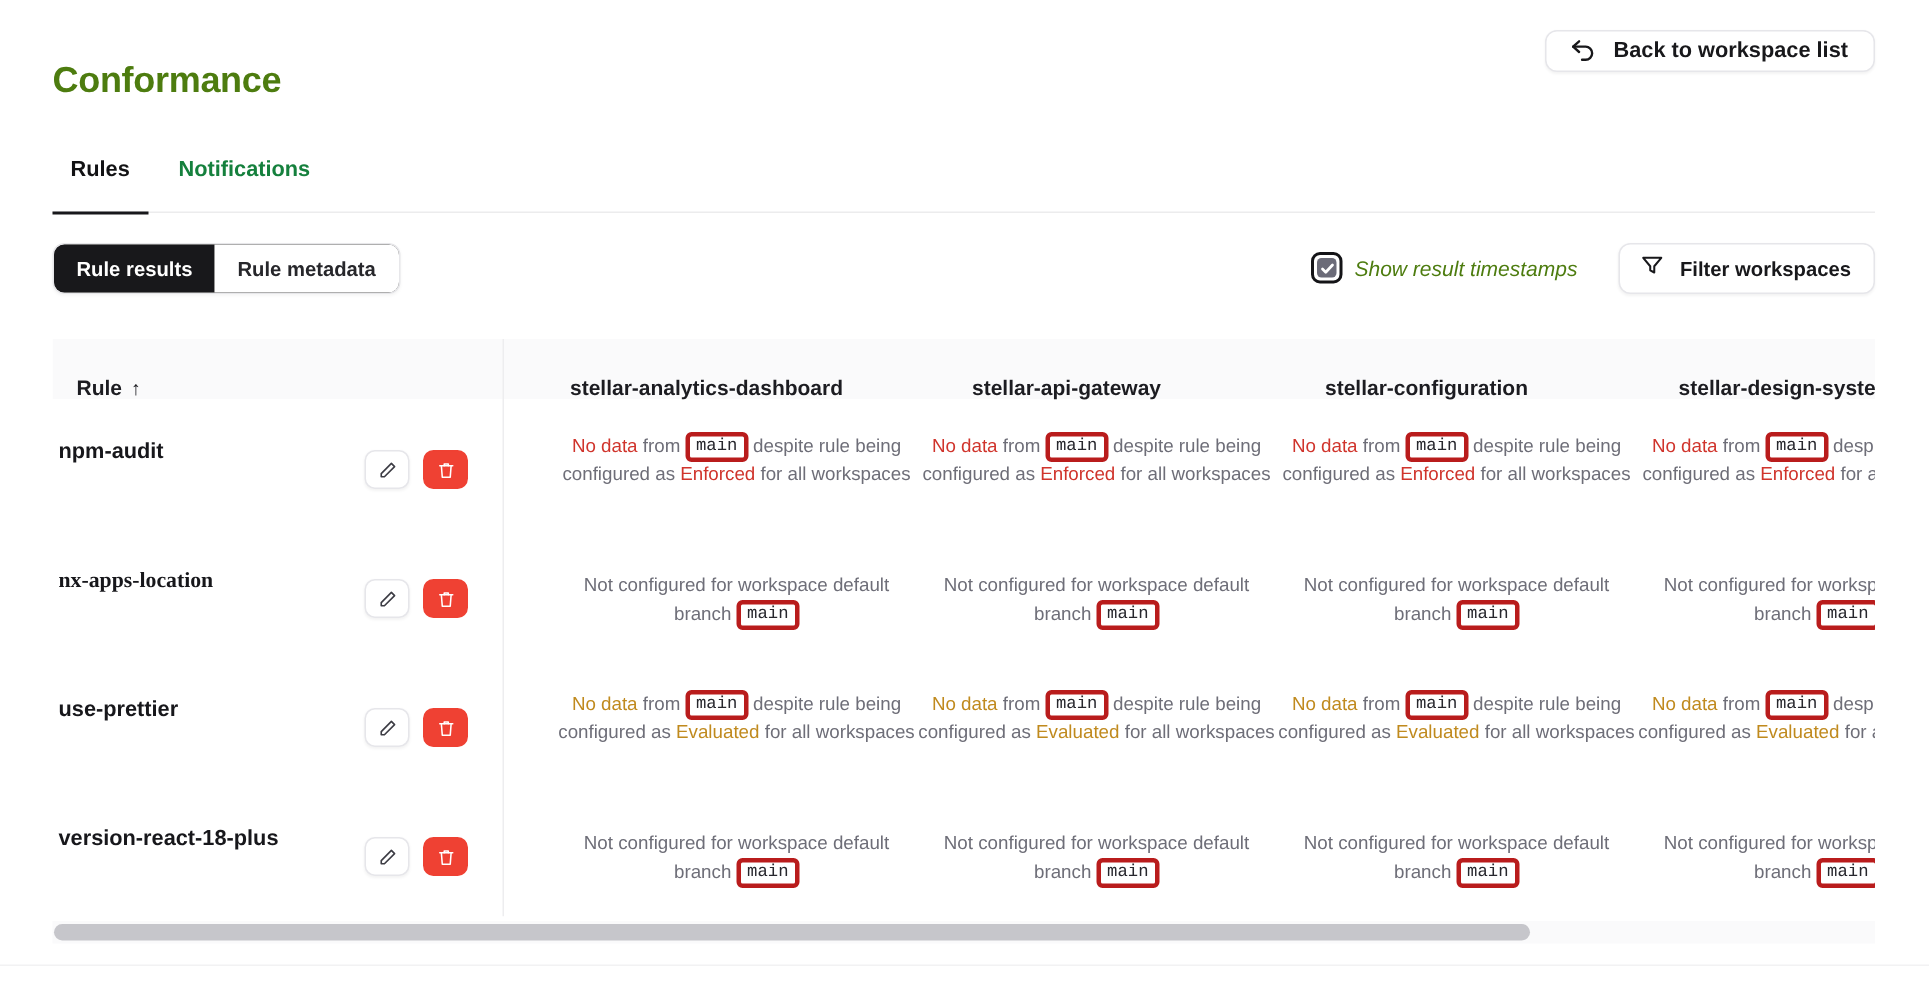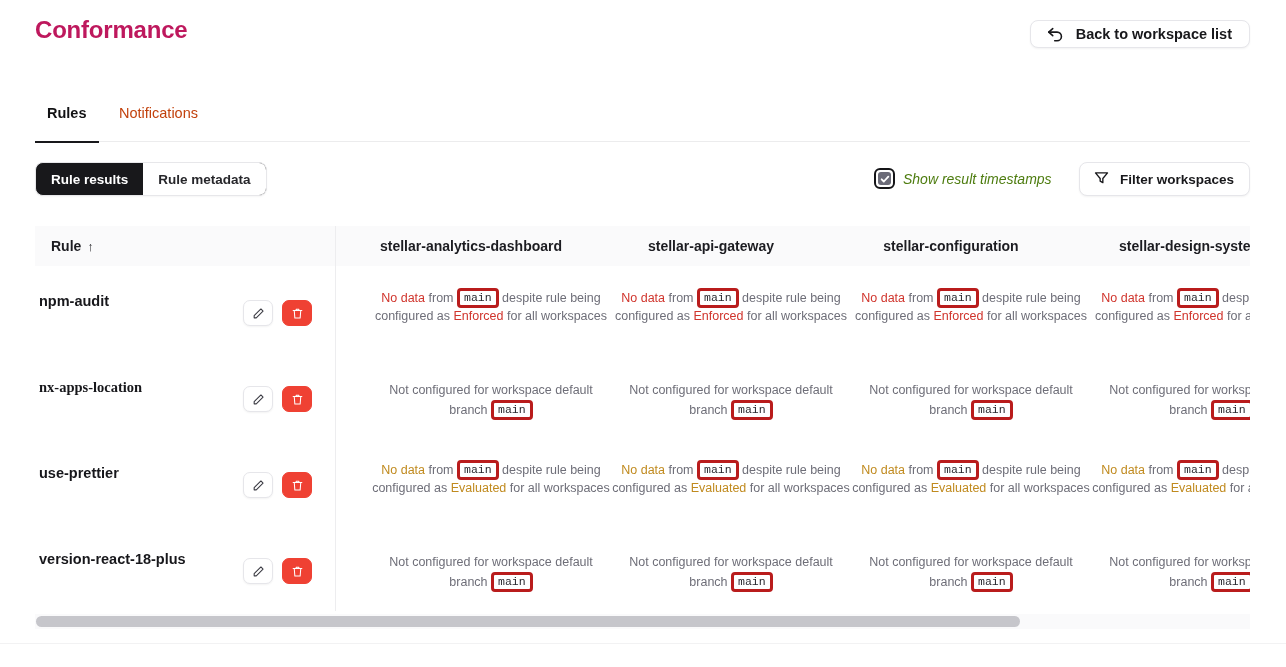--- a/index.html
+++ b/index.html
@@ -17,23 +17,23 @@
     background: #ffffff;
   }
 
   
   .page-head {
     position: absolute;
     left: 0; top: 0; right: 0; height: 78px;
   }
   .page-title {
     position: absolute;
-    left: 35px; top: 16px;
+    left: 35px; top: 40px;
     font-size: 24px; font-weight: bold;
-    color: #be185d;
+    color: #4d7c0f;
     letter-spacing: -0.2px;
   }
   .back-btn {
     position: absolute;
     right: 36px; top: 20px;
     height: 28px;
     display: flex; align-items: center; gap: 11px;
     padding: 0 17px 0 15px;
     background: #ffffff;
     border: 1px solid #e6e6ea;
@@ -66,21 +66,21 @@
     left: 12px;
     font-weight: bold; color: #121214;
   }
   .tab.active::after {
     content: ""; position: absolute;
     left: -12px; right: -12px; bottom: -1px; height: 2px;
     background: #18181b;
   }
   .tab.idle {
     left: 84px;
-    color: #c2410c; font-weight: normal;
+    color: #15803d; font-weight: bold;
   }
 
   
   .segmented {
     position: absolute;
     left: 35px; top: 162px;
     height: 34px;
     display: flex;
     border: 1px solid #e7e7ea;
     border-radius: 8px;
@@ -145,21 +145,21 @@
     overflow: hidden;
     background: #ffffff;
   }
   .thead {
     position: absolute; left: 0; top: 0;
     width: 1215px; height: 40px;
     background: #fafafb;
   }
   .th {
     position: absolute; top: 0; height: 40px;
-    display: flex; align-items: center;
+    display: flex; align-items: flex-end;
     font-size: 14px; font-weight: bold; color: #1c1c21;
     white-space: nowrap;
   }
   .th.rule { left: 16px; }
   .th.rule .arrow { margin-left: 6px; font-weight: normal; font-size: 13px; }
   .th.ws { justify-content: center; }
 
   .vdiv {
     position: absolute;
     left: 300px; top: 0; width: 1px; height: 385px;

